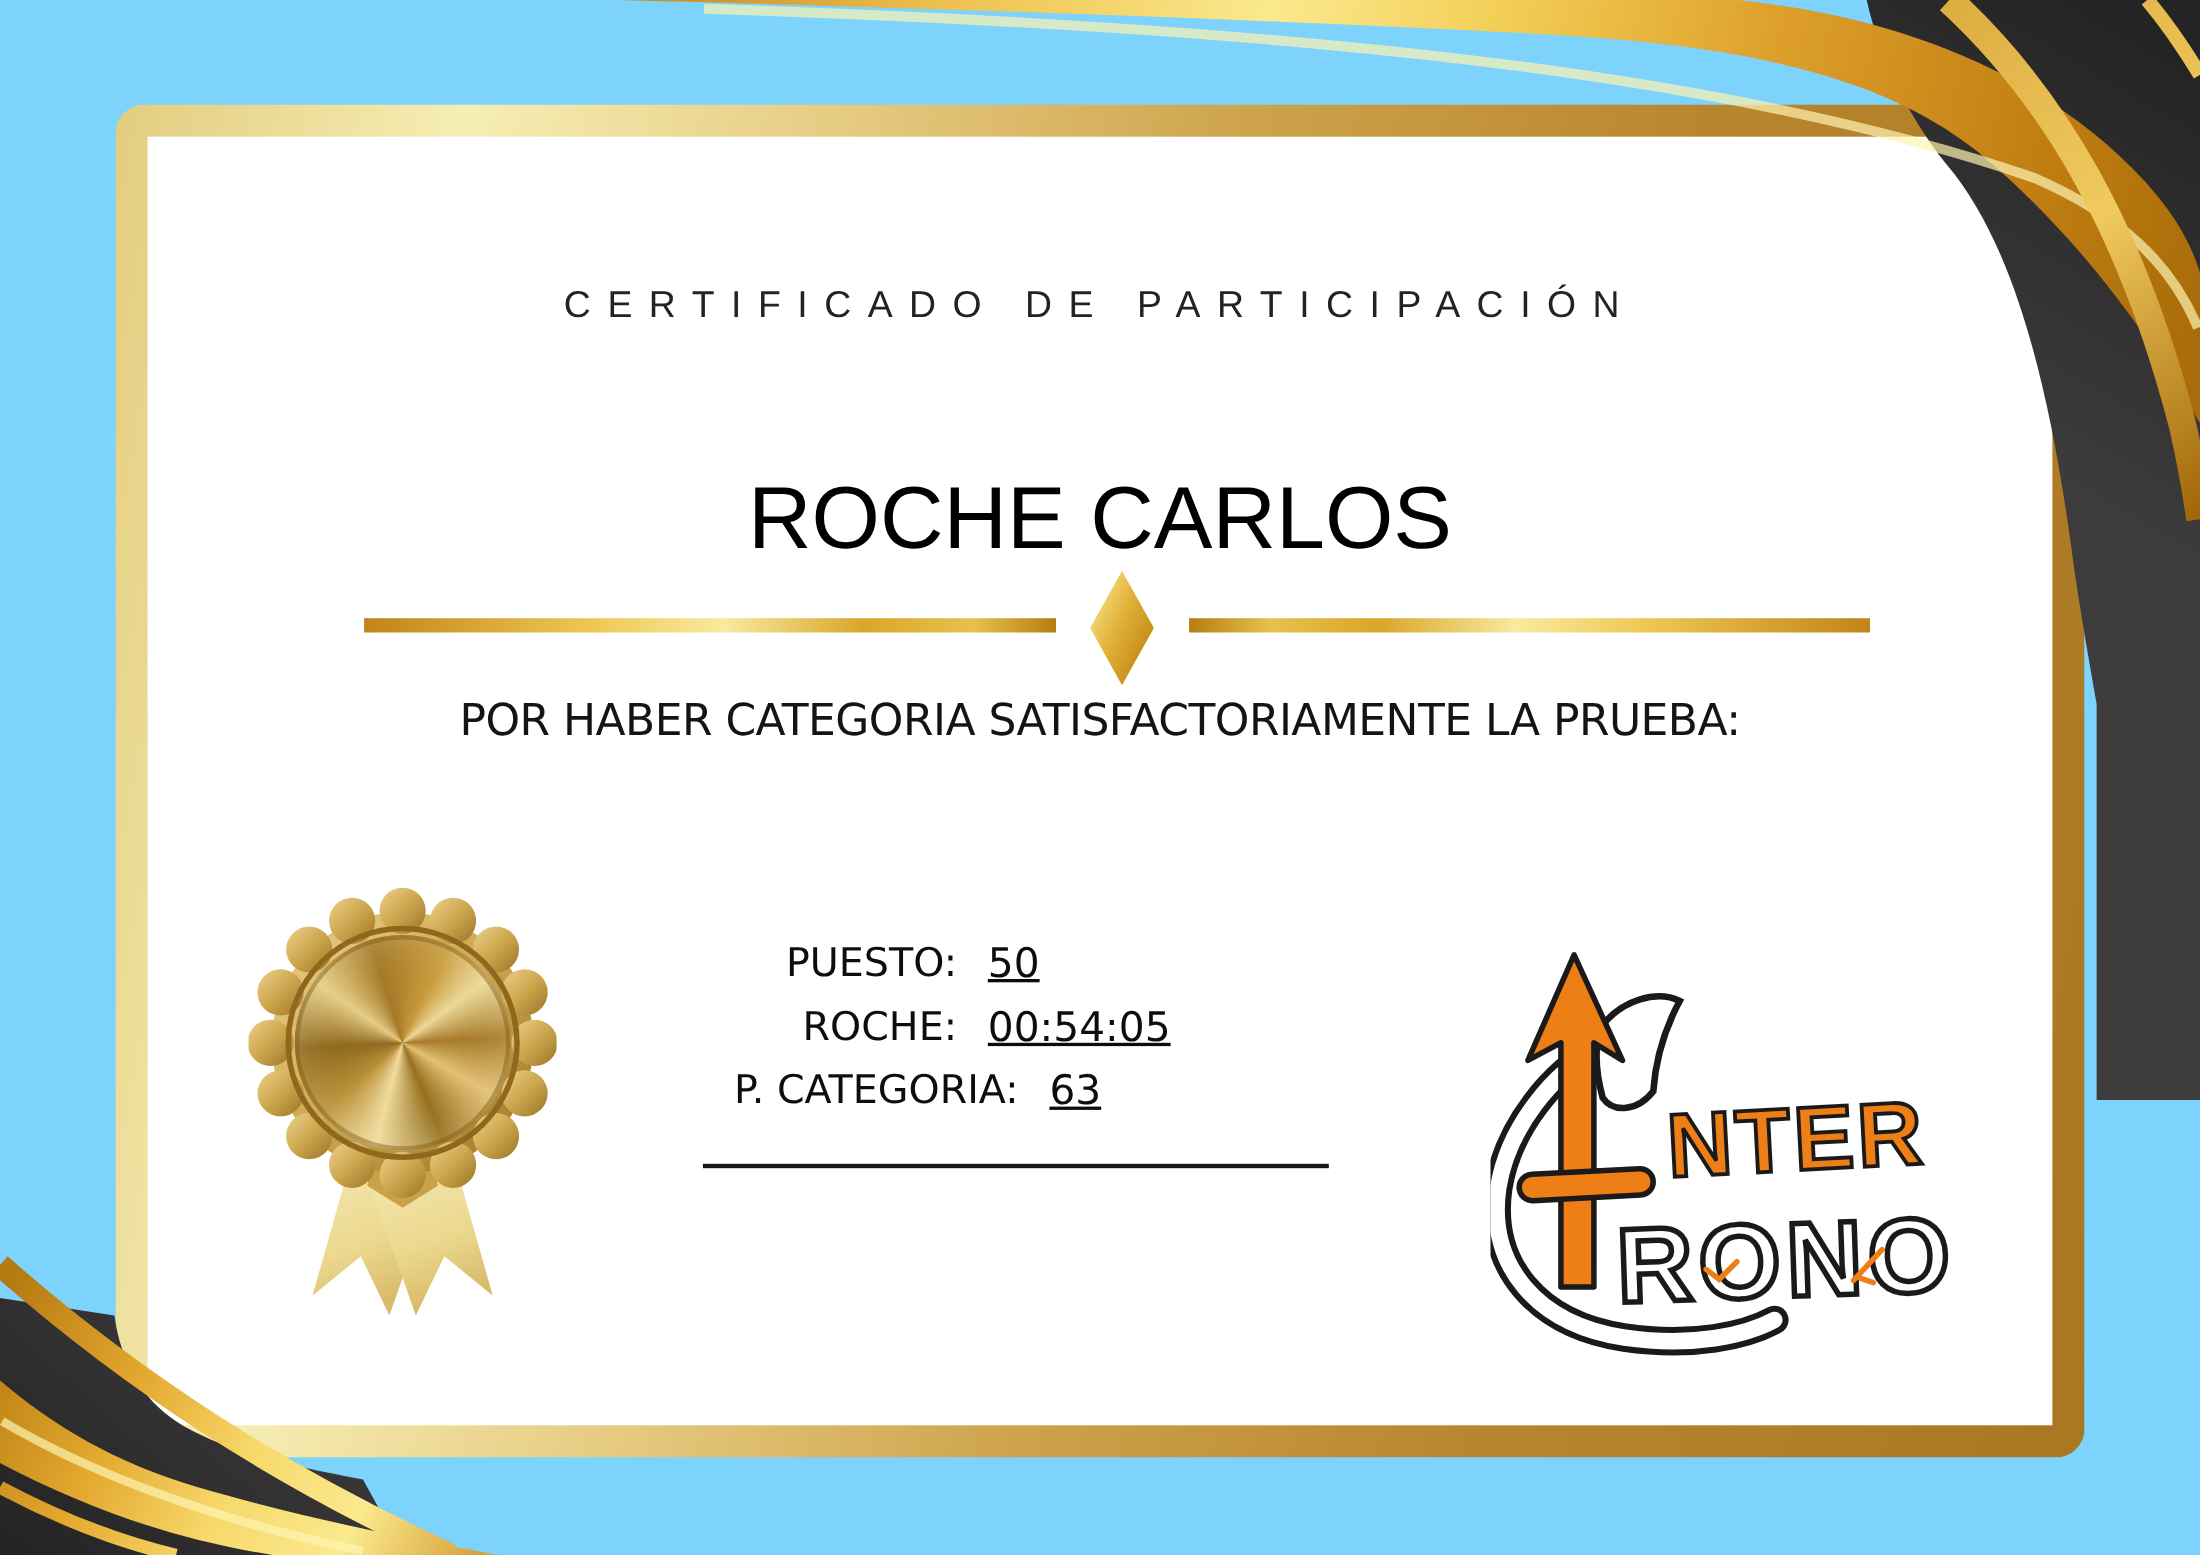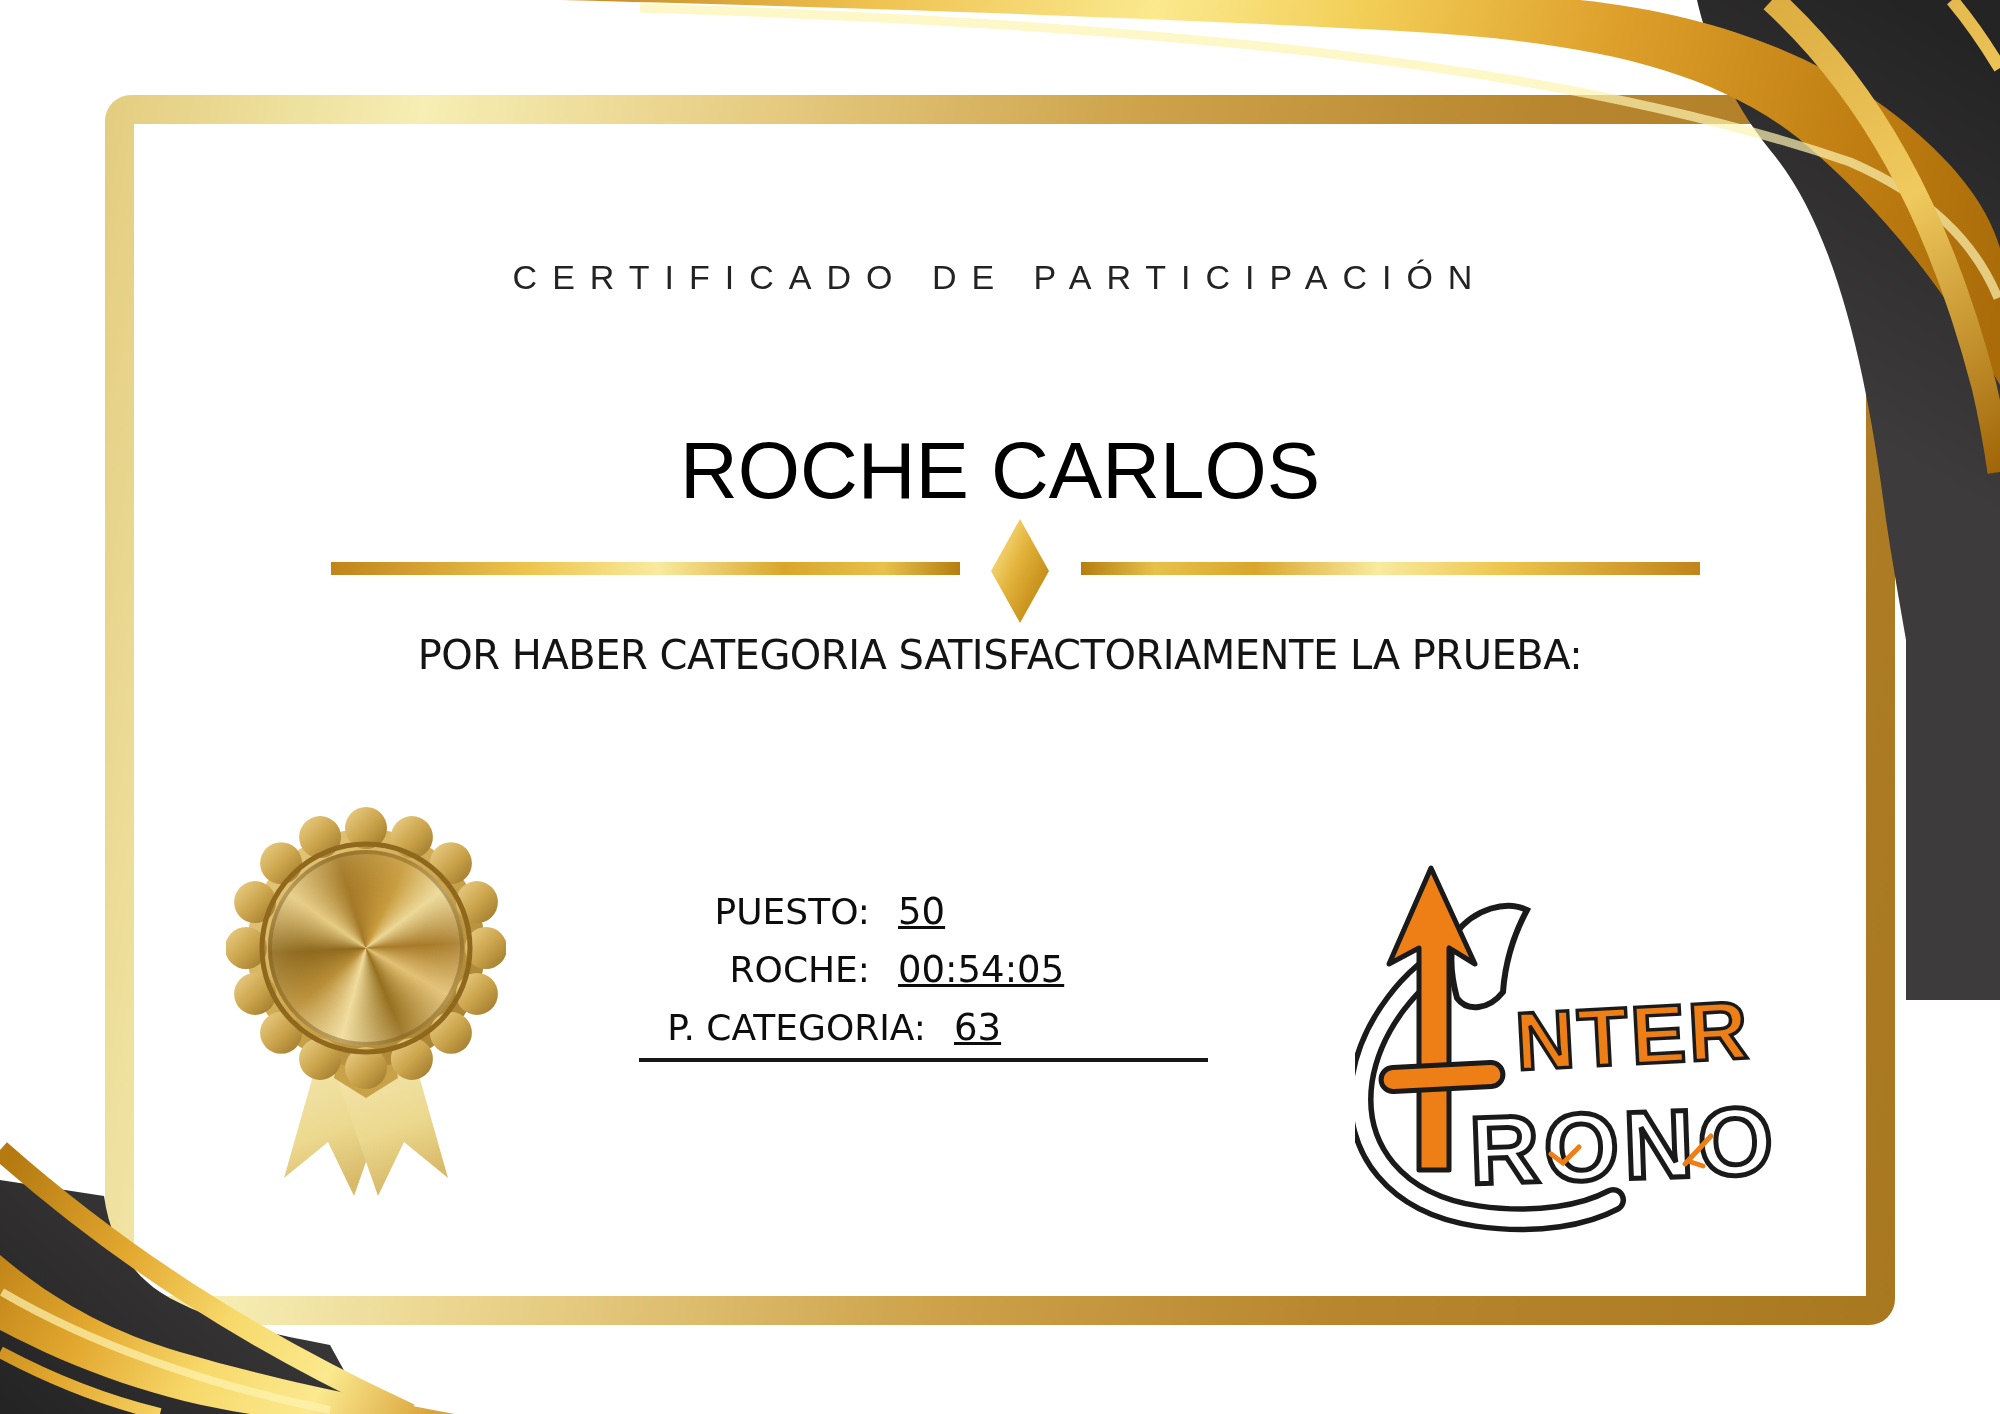--- a/index.html
+++ b/index.html
@@ -1,16 +1,16 @@
 <!DOCTYPE html>
 <html><head>
 <meta charset="utf-8">
 <style>
   html,body{margin:0;padding:0;background:#343233;}
-  .stage{position:relative;width:2000px;height:1414px;background:#ffffff;overflow:hidden;
+  .stage{position:relative;width:2000px;height:1414px;background:#7dd3fc;overflow:hidden;
          font-family:"Liberation Sans",sans-serif;}
 
   
   .cert{position:absolute;left:105px;top:95px;width:1790px;height:1230px;
         border:29px solid transparent;border-radius:26px;box-sizing:border-box;
         background:linear-gradient(#ffffff,#ffffff) padding-box,
                    linear-gradient(100deg,#e3cc7e 0%,#f6eeb4 16%,#e7cd84 32%,#cda24a 52%,#b8862f 72%,#a87820 100%) border-box;}
 
   
   .center-line{position:absolute;left:105px;width:1790px;text-align:center;color:#1d1d1d;}
@@ -22,21 +22,21 @@
   .div-line{position:absolute;top:562px;height:13px;}
   .div-left{left:331px;width:629px;
      background:linear-gradient(90deg,#c1841a,#edc64f 32%,#f9ea9f 52%,#d9a62b 72%,#e7c14b 88%,#b67e10 100%);}
   .div-right{left:1081px;width:619px;
      background:linear-gradient(270deg,#c1841a,#edc64f 32%,#f9ea9f 52%,#d9a62b 72%,#e7c14b 88%,#b67e10 100%);}
   .diamond{position:absolute;left:991px;top:519px;width:58px;height:104px;
      background:linear-gradient(115deg,#f6dc7d 15%,#e2b23a 45%,#c48d18 80%);
      clip-path:polygon(50% 0,100% 50%,50% 100%,0 50%);}
 
   
-  .stats{position:absolute;left:500px;top:846px;font-family:"DejaVu Sans",sans-serif;color:#0d0d0d;margin-top:36px;}
+  .stats{position:absolute;left:500px;top:846px;font-family:"DejaVu Sans",sans-serif;color:#0d0d0d;}
   .stat-row{display:flex;align-items:center;height:58px;font-size:36px;}
   .stat-row .lbl{width:370px;text-align:right;}
   .stat-row .val{margin-left:28px;font-size:37px;text-decoration:underline;}
   .stat-row.shift{transform:translateX(56px);}
   .rule{position:absolute;left:639px;top:1058px;width:569px;height:4px;background:#161616;}
 
   
   .medal{position:absolute;left:226px;top:806px;width:280px;height:400px;}
   .medal-disc{position:absolute;left:42px;top:44px;width:196px;height:196px;border-radius:50%;
     background:conic-gradient(from 25deg,#c89b3c,#ecd898 28deg,#a87b2a 62deg,#e2c176 95deg,#96701f 132deg,#f0dc9e 170deg,#b98e37 205deg,#8f6a1f 242deg,#e6cc85 280deg,#a47928 318deg,#c89b3c 360deg);

